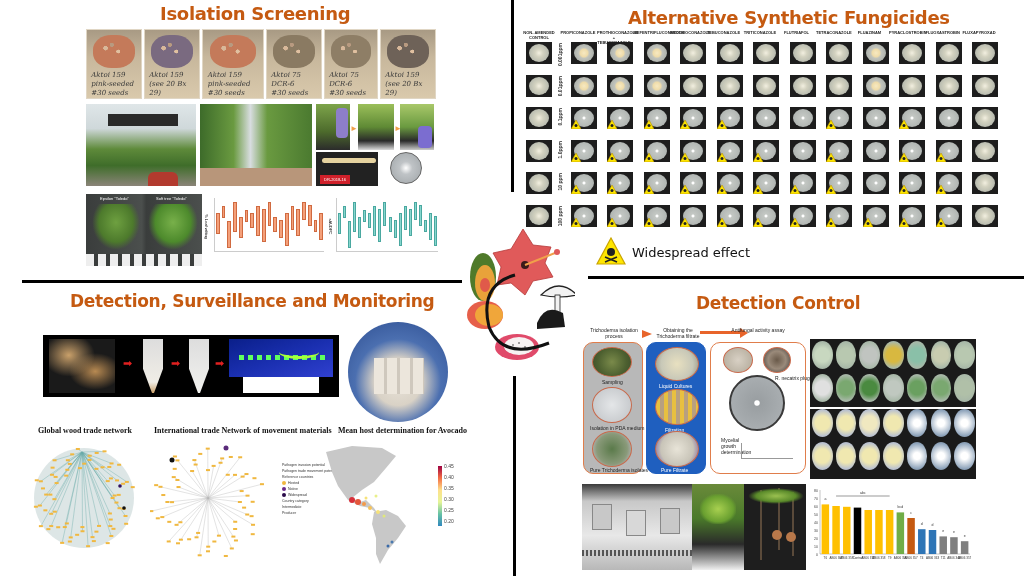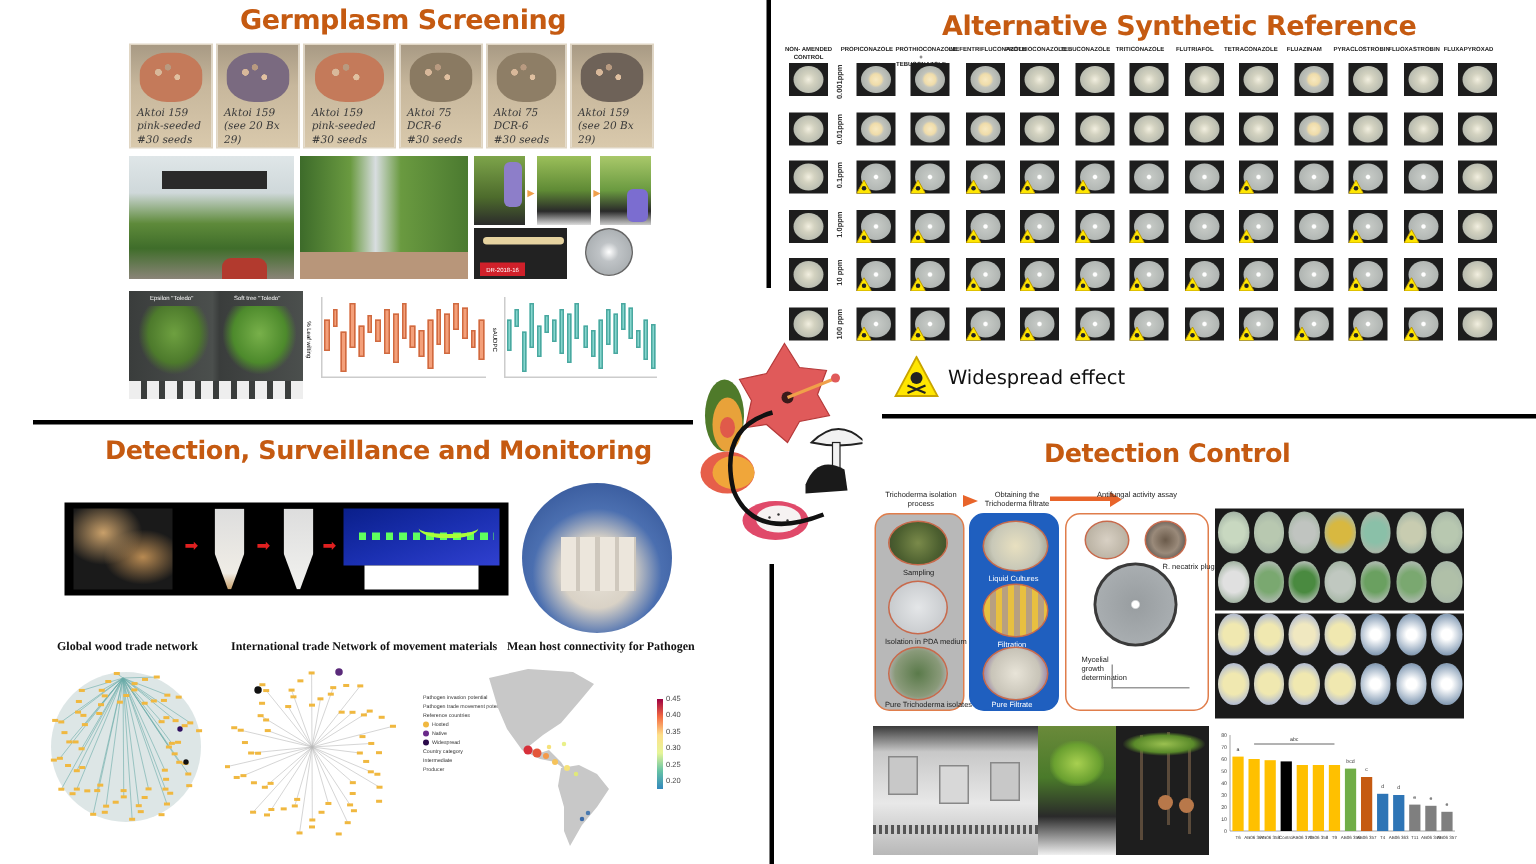--- a/index.html
+++ b/index.html
@@ -26,21 +26,21 @@
 </style>
 </head>
 <body>
 
 <div class="divider" style="left:511px; top:0; width:3px; height:192px;"></div>
 <div class="divider" style="left:22px; top:280px; width:440px; height:3px;"></div>
 <div class="divider" style="left:588px; top:276px; width:436px; height:3px;"></div>
 <div class="divider" style="left:513px; top:376px; width:3px; height:200px;"></div>
 
 <section>
-  <div class="title" style="left:160px; top:3px; font-size:18px;">Germplasm Screening</div>
+  <div class="title" style="left:160px; top:3px; font-size:18px;">Isolation Screening</div>
 
   <div id="seed-row">
       <div class="photo seed-photo" style="left: 86px; top: 29px; width: 56px; height: 70px;">
         <div class="seed-pile" style="background: radial-gradient(circle at 30% 40%, rgb(216, 184, 154) 0px, rgb(216, 184, 154) 6%, transparent 7%), radial-gradient(circle at 60% 50%, rgb(224, 192, 160) 0px, rgb(224, 192, 160) 6%, transparent 7%), radial-gradient(circle at 45% 30%, rgb(184, 154, 128) 0px, rgb(184, 154, 128) 6%, transparent 7%), rgb(196, 122, 90);"></div>
         <div class="seed-label">
           <div>Aktoi 159</div>
           <div>pink-seeded</div>
           <div>#30 seeds</div>
         </div>
       </div>
@@ -161,21 +161,21 @@
         <div style="position: absolute; left: 76.75px; top: 4px; width: 3.05px; height: 18px; background: rgb(134, 214, 206); border: 0.5px solid rgb(74, 168, 160);"></div>
         <div style="position: absolute; left: 81.8px; top: 7px; width: 3.05px; height: 21px; background: rgb(134, 214, 206); border: 0.5px solid rgb(74, 168, 160);"></div>
         <div style="position: absolute; left: 86.85px; top: 22px; width: 3.05px; height: 12px; background: rgb(134, 214, 206); border: 0.5px solid rgb(74, 168, 160);"></div>
         <div style="position: absolute; left: 91.9px; top: 15px; width: 3.05px; height: 27px; background: rgb(134, 214, 206); border: 0.5px solid rgb(74, 168, 160);"></div>
         <div style="position: absolute; left: 96.95px; top: 18px; width: 3.05px; height: 30px; background: rgb(134, 214, 206); border: 0.5px solid rgb(74, 168, 160);"></div>
       </div>
   </div>
 </section>
 
 <section>
-  <div class="title" style="left:628px; top:7px; font-size:18px;">Alternative Synthetic Reference</div>
+  <div class="title" style="left:628px; top:7px; font-size:18px;">Alternative Synthetic Fungicides</div>
   <div id="fung-grid">
       <div class="col-hdr" style="left: 522px; top: 30px;">NON- AMENDED CONTROL</div>
       <div class="col-hdr" style="left: 560.5px; top: 30px;">PROPICONAZOLE</div>
       <div class="col-hdr" style="left: 597px; top: 30px;">PROTHIOCONAZOLE + TEBUCONAZOLE</div>
       <div class="col-hdr" style="left: 633.5px; top: 30px;">MEFENTRIFLUCONAZOLE</div>
       <div class="col-hdr" style="left: 670px; top: 30px;">PROTHIOCONAZOLE</div>
       <div class="col-hdr" style="left: 706.5px; top: 30px;">TEBUCONAZOLE</div>
       <div class="col-hdr" style="left: 743px; top: 30px;">TRITICONAZOLE</div>
       <div class="col-hdr" style="left: 779.5px; top: 30px;">FLUTRIAFOL</div>
       <div class="col-hdr" style="left: 816px; top: 30px;">TETRACONAZOLE</div>
@@ -475,21 +475,21 @@
       <div class="abs" style="left:50px; top:6px; width:40px; height:14px; border-radius:50%; border-bottom:3px solid #aaff3a;"></div>
     </div>
     <div class="abs" style="left:200px; top:42px; width:76px; height:16px; background:#fff;"></div>
   </div>
   <div class="abs" style="left:348px; top:322px; width:100px; height:100px; border-radius:50%; background:radial-gradient(circle at 50% 60%,#e8e2d8 0%,#d9d2c6 30%,#4b6fb0 55%,#3a5c9e 80%,#9aa4b2 100%);">
     <div class="abs" style="left:26px; top:36px; width:50px; height:36px; background:repeating-linear-gradient(90deg,#ece6dc 0 10px,#cfc8bd 10px 13px);"></div>
   </div>
 
   <div class="net-title" style="left:38px; top:426px;">Global wood trade network</div>
   <div class="net-title" style="left:154px; top:426px;">International trade Network of movement materials</div>
-  <div class="net-title" style="left:338px; top:426px;">Mean host connectivity for Pathogen</div>
+  <div class="net-title" style="left:338px; top:426px;">Mean host determination for Avocado</div>
 
   <svg id="net1" class="abs" width="120" height="120" style="left:24px; top:440px;">
       <circle cx="60" cy="58" r="50" fill="#cfdcdc" opacity="0.7"></circle>
       <line x1="58" y1="12" x2="88.6" y2="58" stroke="#6aaba8" stroke-width="0.4"></line>
       <line x1="58" y1="12" x2="95.4870644349966" y2="68.18600303290745" stroke="#6aaba8" stroke-width="0.4"></line>
       <line x1="58" y1="12" x2="101.50785377221081" y2="75.99321192074295" stroke="#6aaba8" stroke-width="0.4"></line>
       <line x1="58" y1="12" x2="85.89081561503228" y2="73.46904220656214" stroke="#6aaba8" stroke-width="0.4"></line>
       <line x1="58" y1="12" x2="86.30588901763636" y2="86.08399193476238" stroke="#6aaba8" stroke-width="0.4"></line>
       <line x1="58" y1="12" x2="87.31413269316893" y2="96.00234407533253" stroke="#6aaba8" stroke-width="0.4"></line>
       <line x1="58" y1="12" x2="75.03111397364353" y2="85.93249027049573" stroke="#6aaba8" stroke-width="0.4"></line>

